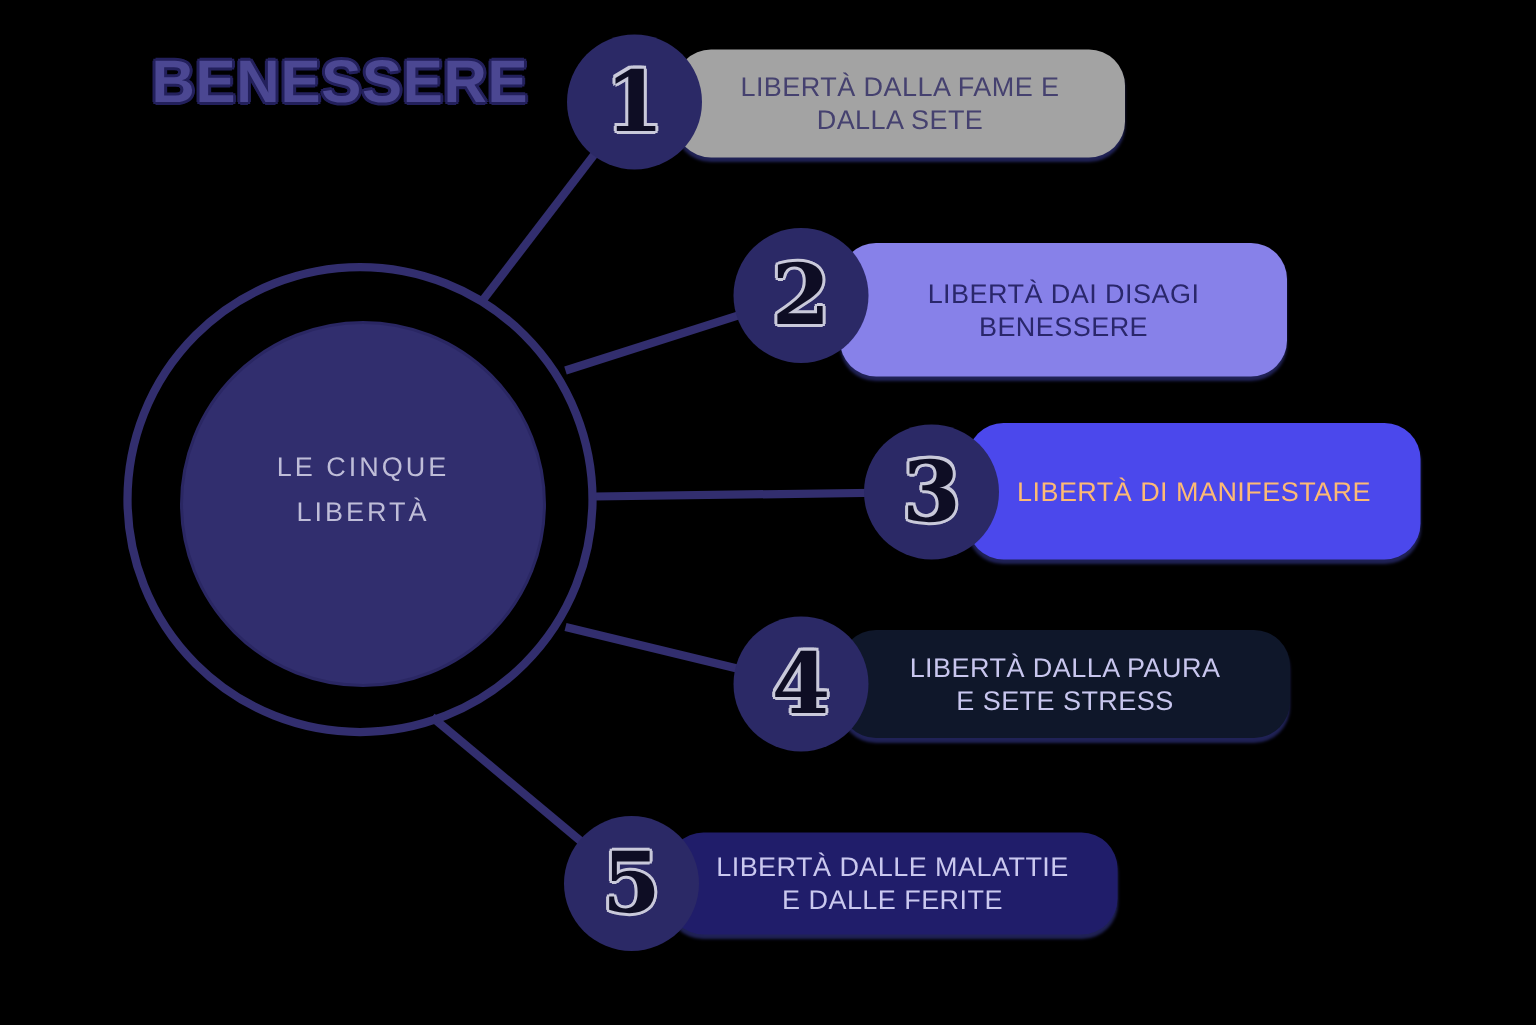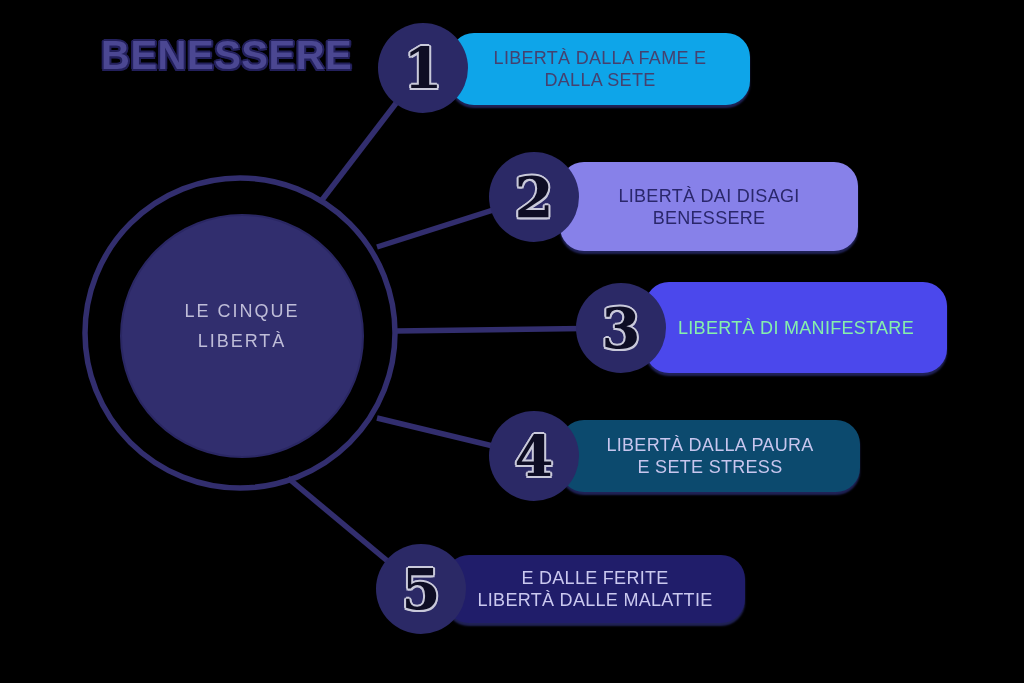--- a/index.html
+++ b/index.html
@@ -70,42 +70,42 @@
     <circle cx="240" cy="333" r="155" fill="none" stroke-width="5.5" style="stroke: rgb(50, 46, 110);"></circle>
     <circle cx="242" cy="336" r="121" stroke-width="2" style="fill: rgb(49, 46, 110); stroke: rgb(42, 39, 99);"></circle>
   </svg>
 
   <div class="title" style="color: rgb(75, 71, 146); margin-left: 27px; --tstroke: #23205c;">
     <div class="tline">BENESSERE</div>
   </div>
 
   <div class="center-label" style="color: rgb(191, 189, 216);">LE CINQUE LIBERTÀ</div>
 
-  <div class="pill pill-1" style="background: #0ea5e9; color: rgb(69, 65, 111);">
+  <div class="pill pill-1" style="background: #a3a3a3; color: rgb(69, 65, 111);">
     <span>LIBERTÀ DALLA FAME E</span>
     <span>DALLA SETE</span>
   </div>
   <div class="num num-1" style="background: rgb(43, 41, 102); color: rgb(14, 13, 36); --nstroke: #c9c9da;">1</div>
 
   <div class="pill pill-2" style="background: rgb(135, 129, 233); color: rgb(42, 39, 107);">
     <span>LIBERTÀ DAI DISAGI</span>
     <span>BENESSERE</span>
   </div>
   <div class="num num-2" style="background: rgb(43, 41, 102); color: rgb(14, 13, 36); --nstroke: #c9c9da;">2</div>
 
-  <div class="pill pill-3" style="background: rgb(75, 72, 236); color: #86efac;">
+  <div class="pill pill-3" style="background: rgb(75, 72, 236); color: #fdba74;">
     <span>LIBERTÀ DI MANIFESTARE</span>
   </div>
   <div class="num num-3" style="background: rgb(43, 41, 102); color: rgb(14, 13, 36); --nstroke: #c9c9da;">3</div>
 
-  <div class="pill pill-4" style="background: #0c4a6e; color: rgb(200, 198, 238); text-align: right;">
+  <div class="pill pill-4" style="background: #0f172a; color: rgb(200, 198, 238); text-align: right;">
     <span>LIBERTÀ DALLA PAURA</span>
     <span>E SETE STRESS</span>
   </div>
   <div class="num num-4" style="background: rgb(43, 41, 102); color: rgb(14, 13, 36); --nstroke: #c9c9da;">4</div>
 
   <div class="pill pill-5" style="background: rgb(32, 29, 106); color: rgb(202, 200, 239);">
+    <span>LIBERTÀ DALLE MALATTIE</span>
     <span>E DALLE FERITE</span>
-    <span>LIBERTÀ DALLE MALATTIE</span>
   </div>
   <div class="num num-5" style="background: rgb(43, 41, 102); color: rgb(14, 13, 36); --nstroke: #c9c9da;">5</div>
 
 </div>
 
 </body></html>

